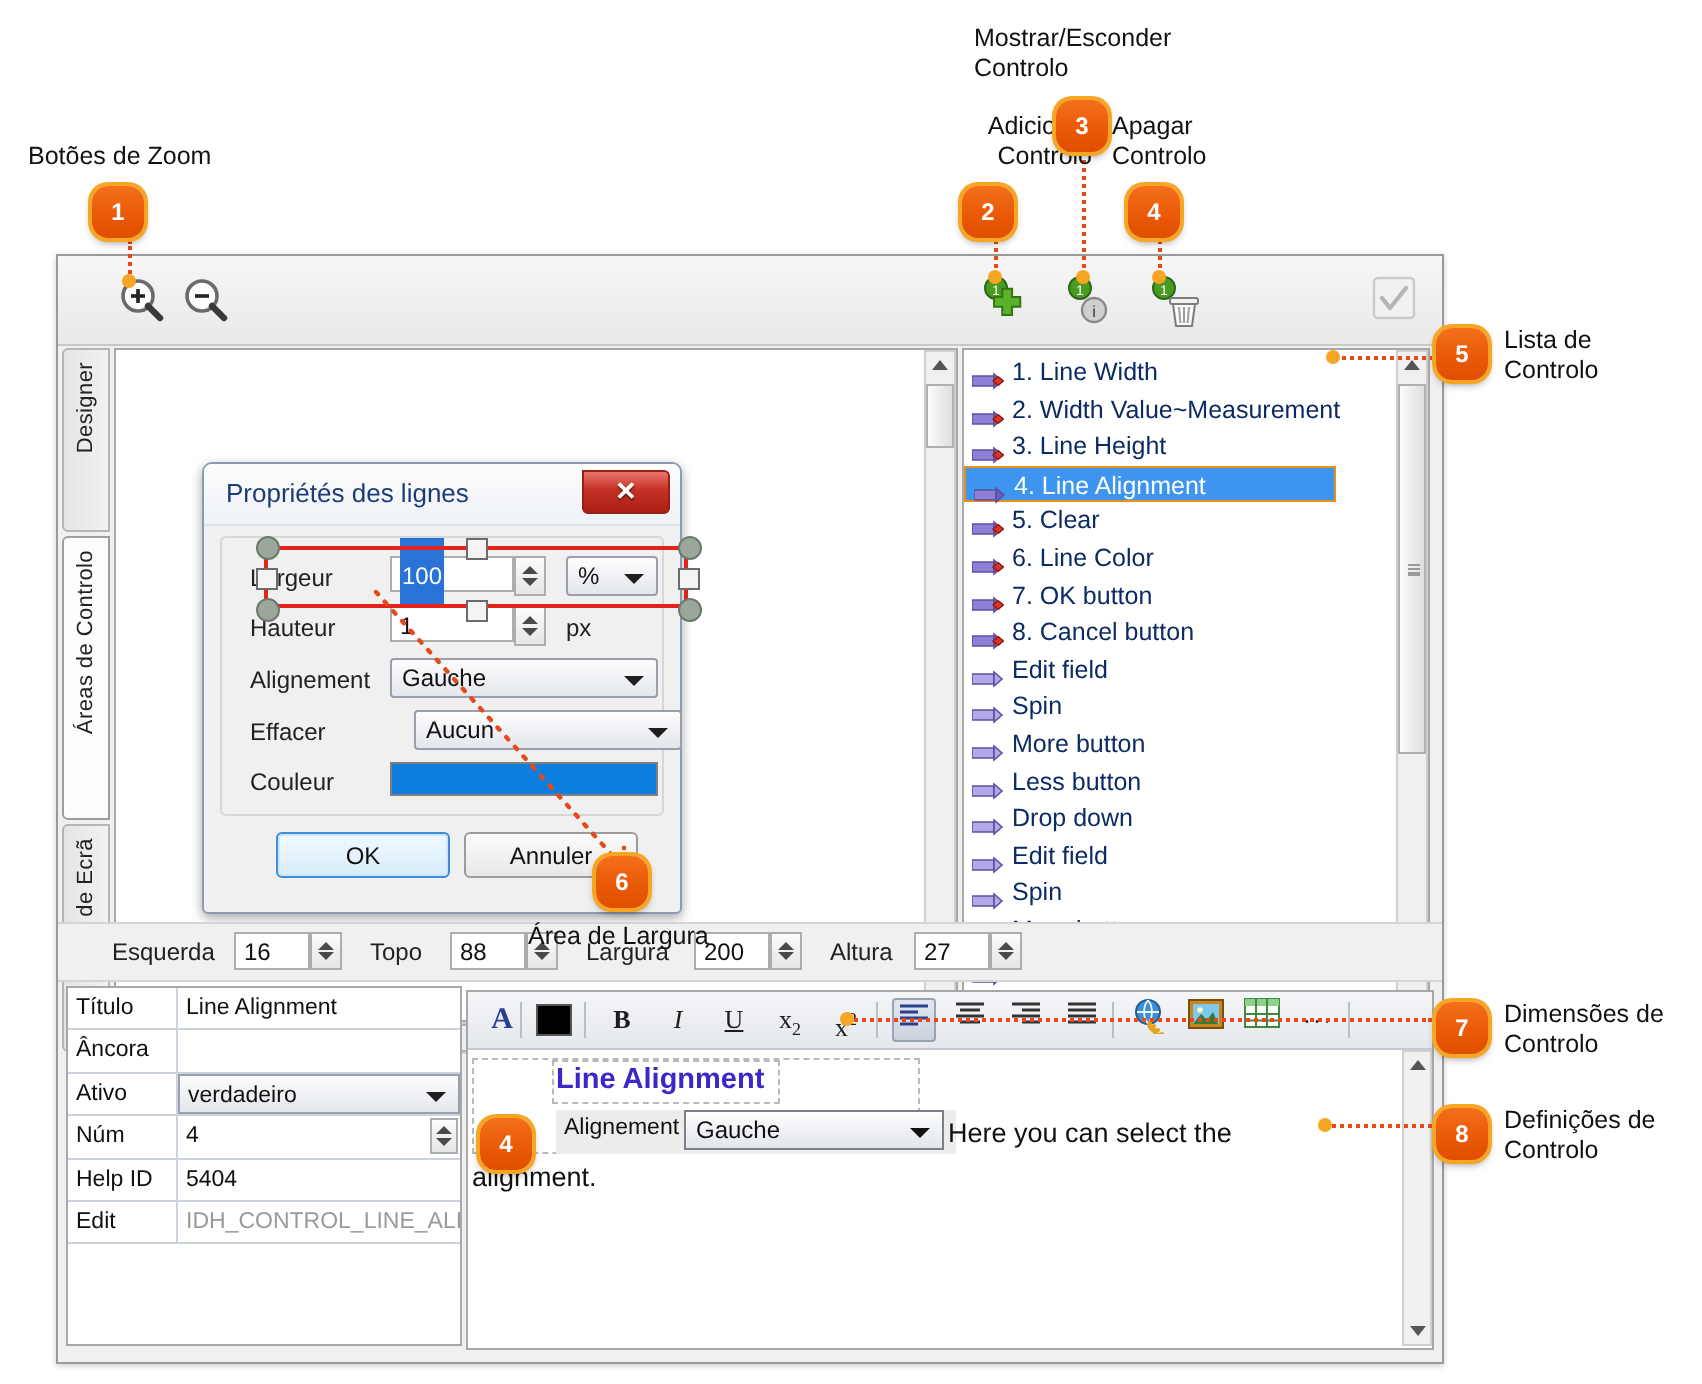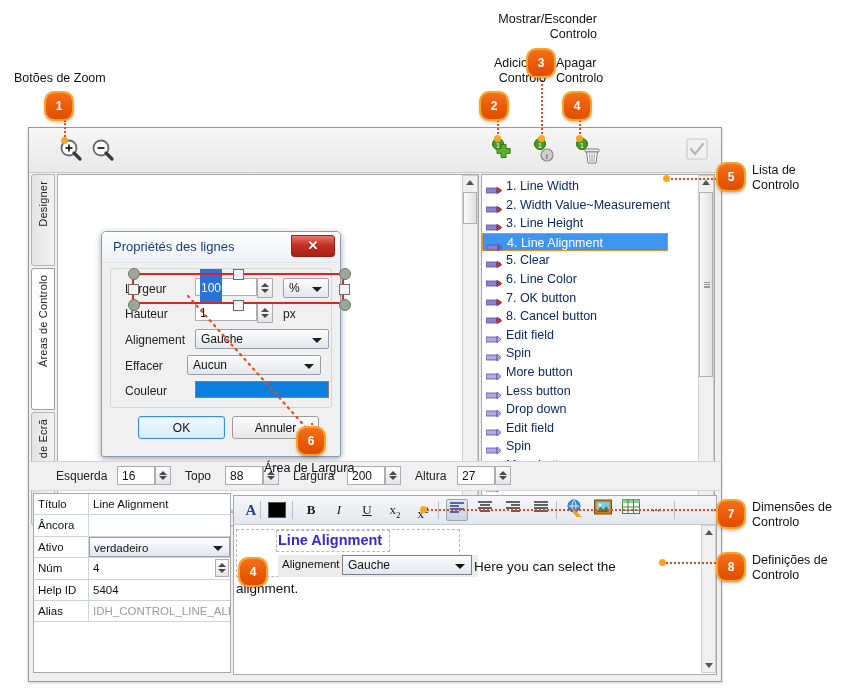--- a/index.html
+++ b/index.html
@@ -438,21 +438,21 @@
   }
 </style>
 </head>
 <body>
 
 <div class="calloutlabel" style="left:14px; top:71px;">Botões de Zoom</div>
 
 <div class="calloutlabel" style="left:462px; top:56px; text-align:right; width:84px;">Adicionar
 Controlo</div>
 
-<div class="calloutlabel" style="left:487px; top:12px; text-align:right; width:110px;">Mostrar/Esconder
+<div class="calloutlabel" style="left:487px; top:12px; text-align:left; width:110px;">Mostrar/Esconder
 Controlo</div>
 
 <div class="calloutlabel" style="left:556px; top:56px;">Apagar
 Controlo</div>
 
 <div class="calloutlabel" style="left:752px; top:163px;">Lista de
 Controlo</div>
 
 <div class="calloutlabel" style="left:264px; top:461px;">Área de Largura</div>
 
@@ -599,21 +599,21 @@
         </div>
         <div class="flabel" style="left:172px; top:38px;">px</div>
 
         <div class="flabel" style="left:14px; top:64px;">Alignement</div>
         <div class="combo" style="left:84px; top:60px; width:134px;">
           <span>Gauche</span>
           <span class="arw"></span>
         </div>
 
         <div class="flabel" style="left:14px; top:90px;">Effacer</div>
-        <div class="combo" style="left:76px; top:86px; width:134px;">
+        <div class="combo" style="left:96px; top:86px; width:134px;">
           <span>Aucun</span>
           <span class="arw"></span>
         </div>
 
         <div class="flabel" style="left:14px; top:115px;">Couleur</div>
         <div class="colorswatch" style="left:84px; top:112px; width:134px;"></div>
       </div>
 
       <div class="dlgbtn default" style="left:36px; top:184px;">OK</div>
       <div class="dlgbtn" style="left:130px; top:184px;">Annuler</div>
@@ -793,21 +793,21 @@
           <div class="pg-val">4<span class="pg-spin">
               <span class="up"></span>
               <span class="dn"></span>
             </span></div>
         </div>
         <div class="pg-row">
           <div class="pg-key">Help ID</div>
           <div class="pg-val">5404</div>
         </div>
         <div class="pg-row">
-          <div class="pg-key">Alias</div>
+          <div class="pg-key">Edit</div>
           <div class="pg-val grey">IDH_CONTROL_LINE_ALIGNM</div>
         </div>
       </div>
   </div>
 
   <div id="rte">
     <div id="rte-toolbar">
       <div class="rtb" style="left:6px;">
         <span style="color:#2a3f90;font-weight:bold;font-size:15px;font-family:'Liberation Serif',serif;">A</span>
       </div>

